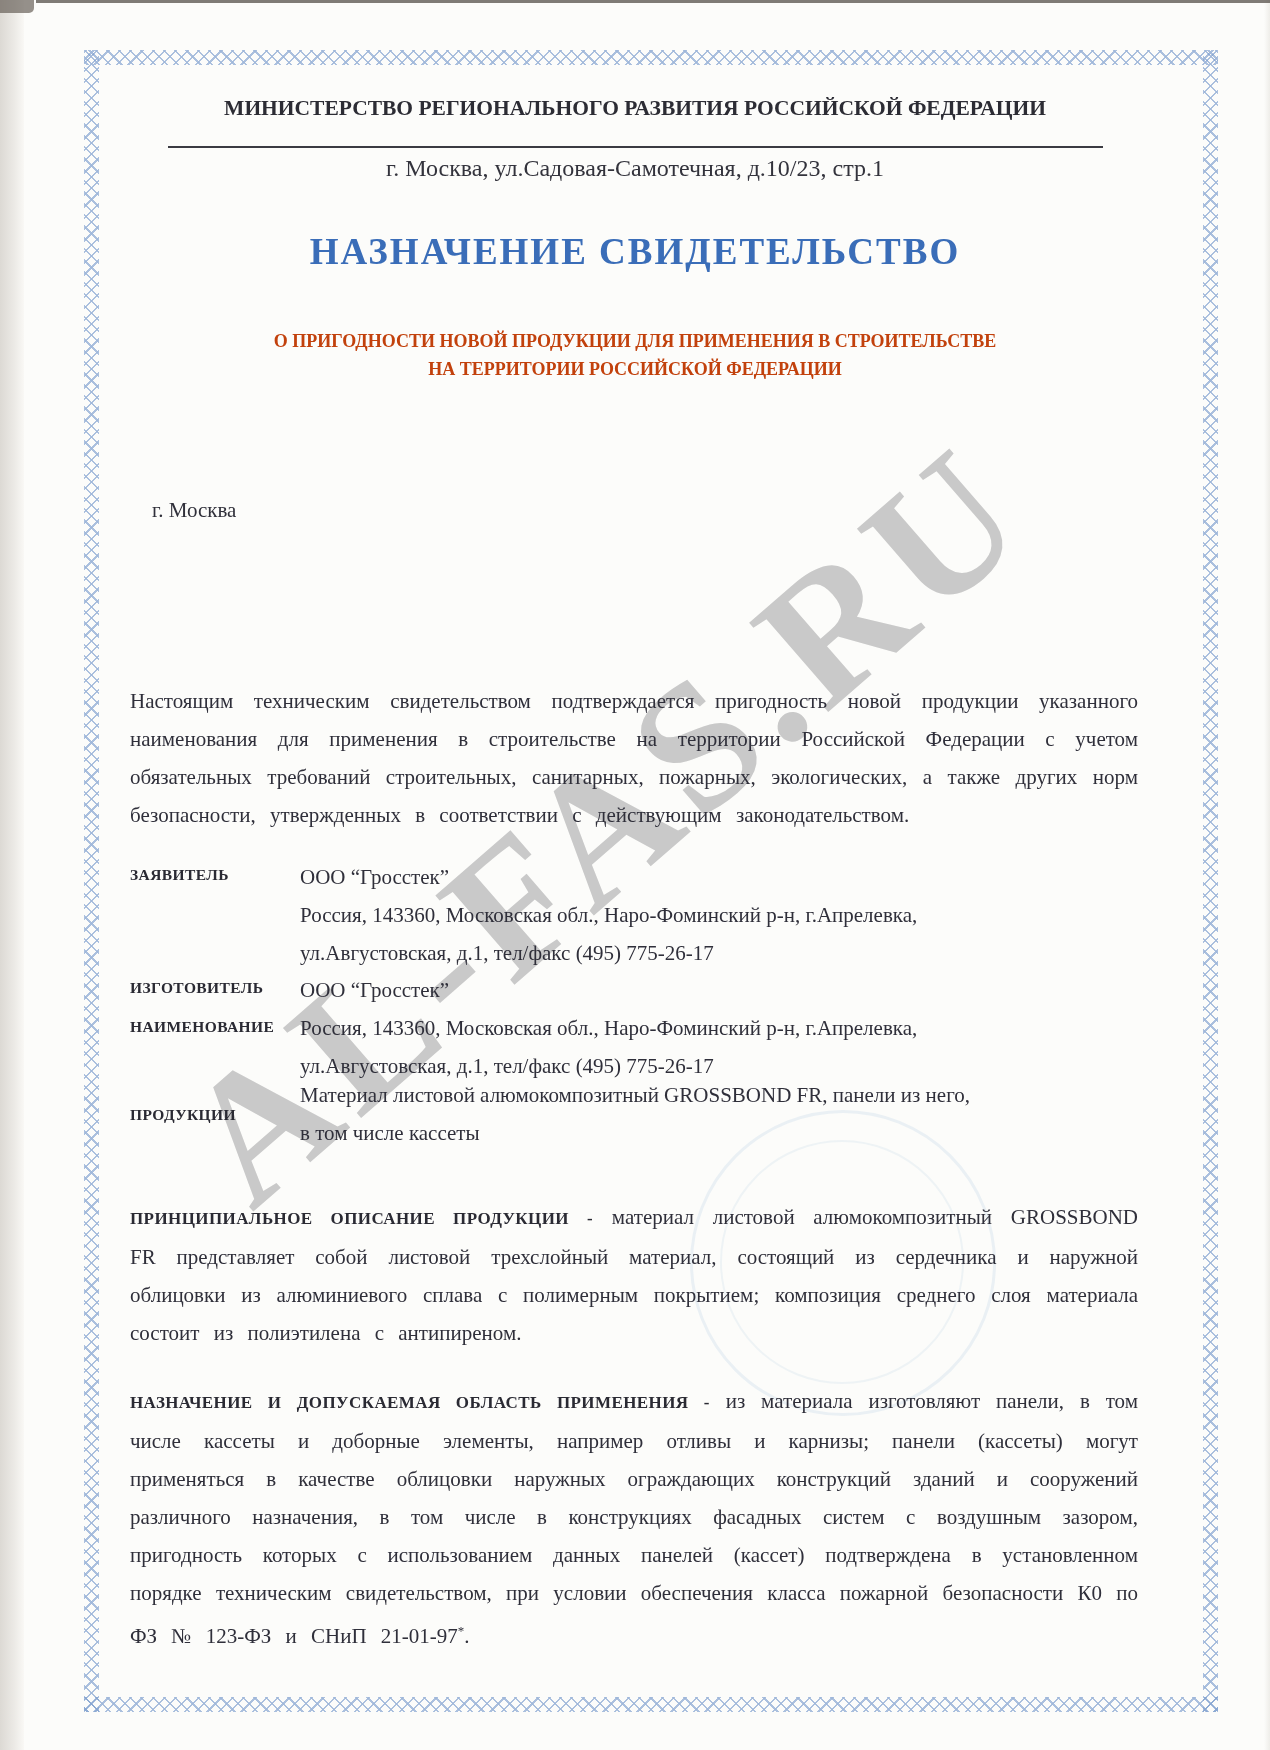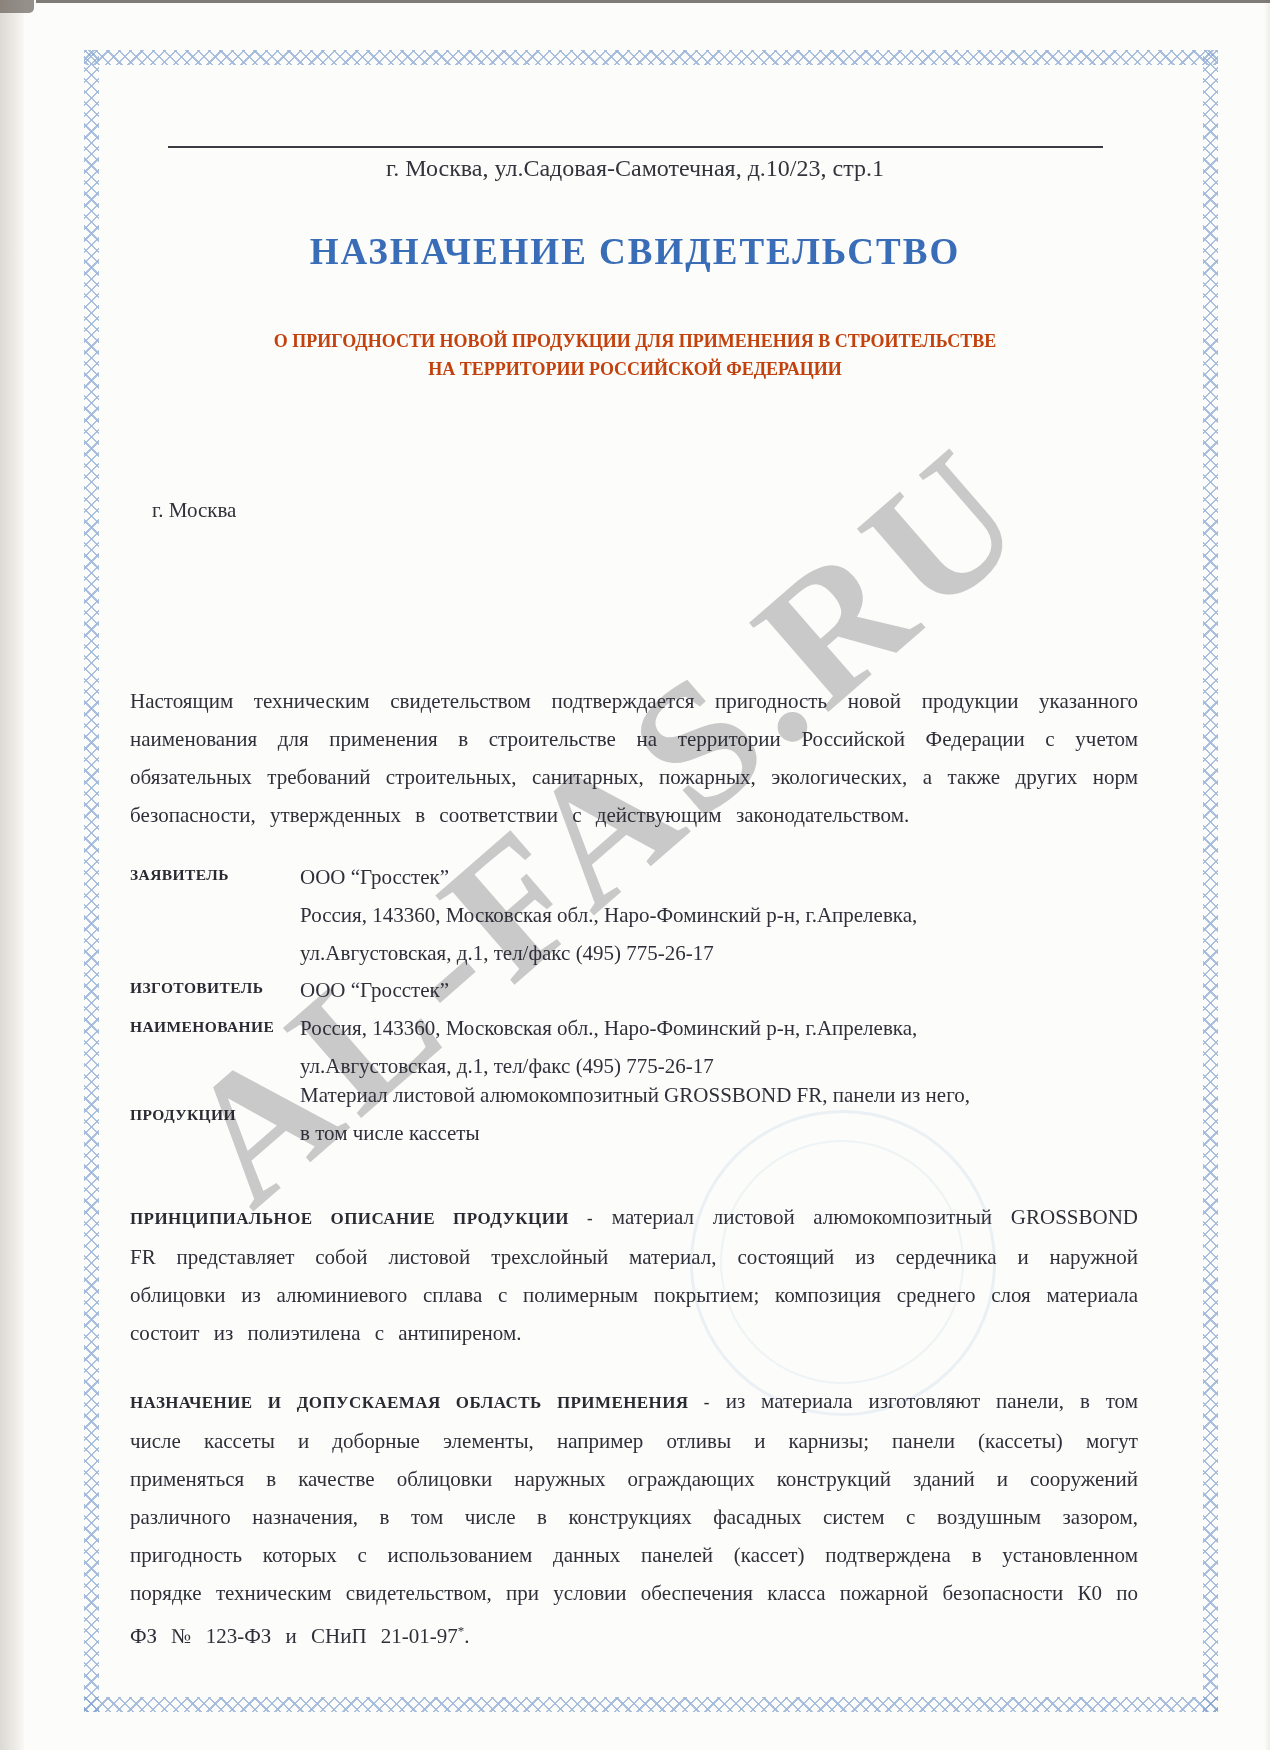--- a/index.html
+++ b/index.html
@@ -153,20 +153,21 @@
 <div class="abs frame-side frame-left"></div>
 <div class="abs frame-side frame-right"></div>
 
 <div class="abs stamp-outer"></div>
 <div class="abs stamp-inner"></div>
 
 <div class="abs watermark">AL-FAS.RU</div>
 
 <div class="content">
 
+  <div class="abs ministry">МИНИСТЕРСТВО РЕГИОНАЛЬНОГО РАЗВИТИЯ РОССИЙСКОЙ ФЕДЕРАЦИИ</div>
   <div class="abs header-rule"></div>
   <div class="abs ministry-address">г. Москва,  ул.Садовая-Самотечная,  д.10/23, стр.1</div>
 
   <div class="abs doc-title">НАЗНАЧЕНИЕ СВИДЕТЕЛЬСТВО</div>
   <div class="abs doc-subtitle subtitle-1">О ПРИГОДНОСТИ НОВОЙ ПРОДУКЦИИ ДЛЯ ПРИМЕНЕНИЯ В СТРОИТЕЛЬСТВЕ</div>
   <div class="abs doc-subtitle subtitle-2">НА ТЕРРИТОРИИ РОССИЙСКОЙ ФЕДЕРАЦИИ</div>
 
   <div class="abs city">г. Москва</div>
 
   <div class="abs para intro">Настоящим техническим свидетельством подтверждается пригодность новой продукции указанного наименования для применения в строительстве на территории Российской Федерации с учетом обязательных требований строительных, санитарных, пожарных, экологических, а также других норм безопасности, утвержденных в соответствии с действующим законодательством.</div>

